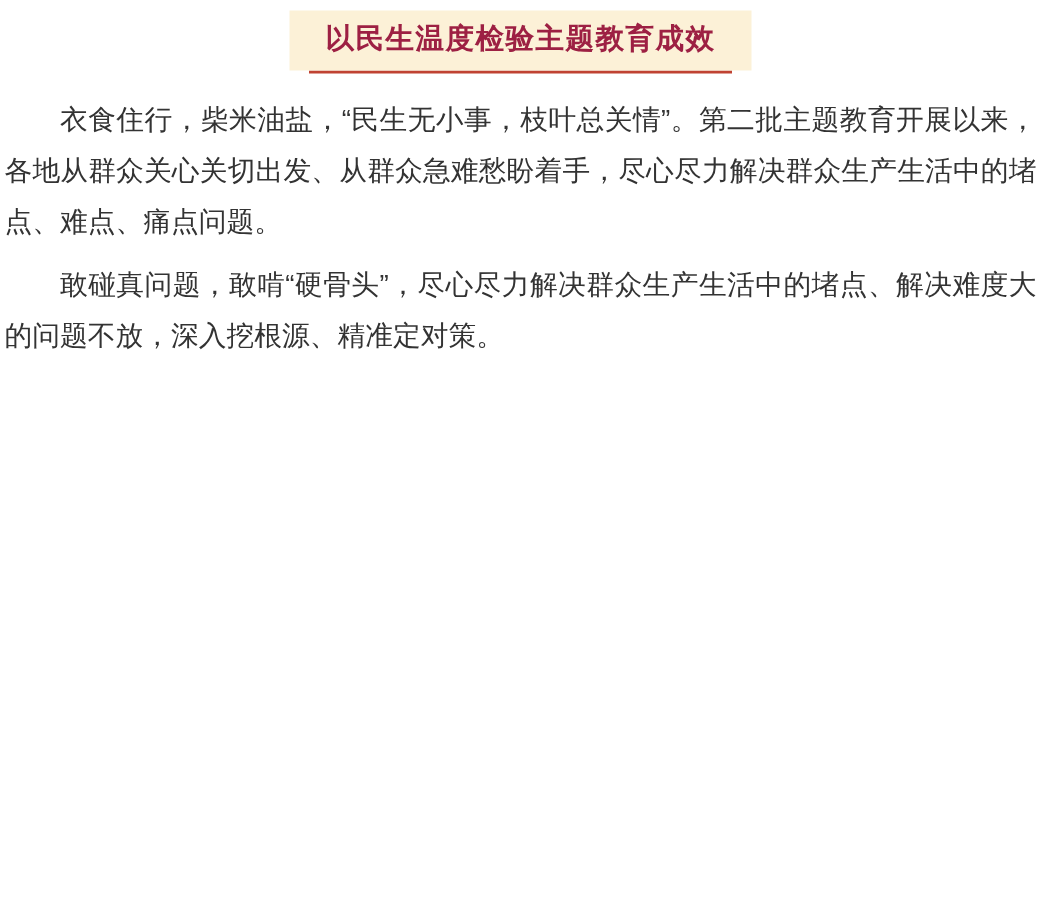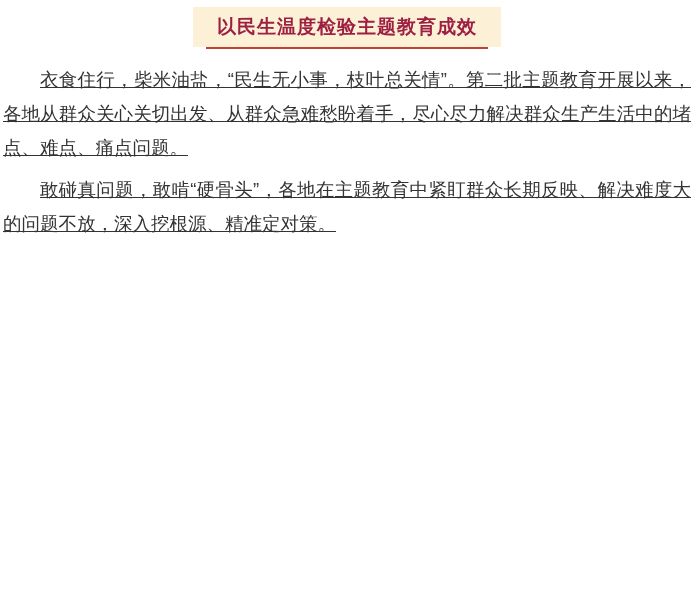--- a/index.html
+++ b/index.html
@@ -40,21 +40,20 @@
   }
   .title-underline {
     width: 282px;
     height: 2px;
     margin: 0 auto;
     background: #c04232;
   }
   .article-body {
     padding: 14px 3px 0 3px;
     color: #333333;
-    text-decoration: underline;
   }
   .article-body p {
     margin: 0 0 8px 0;
     font-size: 18.5px;
     line-height: 34px;
     text-indent: 2em;
     text-align: justify;
     text-justify: inter-ideograph;
     word-break: break-all;
   }
@@ -66,16 +65,16 @@
 
   <div class="title-wrap">
     <div class="title-banner" style="background: rgb(252, 241, 215); color: rgb(157, 32, 67);">
       <h1>以民生温度检验主题教育成效</h1>
     </div>
     <div class="title-underline" style="background: rgb(192, 66, 50);"></div>
   </div>
 
   <div class="article-body" style="color: rgb(51, 51, 51);">
     <p>衣食住行，柴米油盐，“民生无小事，枝叶总关情”。第二批主题教育开展以来，各地从群众关心关切出发、从群众急难愁盼着手，尽心尽力解决群众生产生活中的堵点、难点、痛点问题。</p>
-    <p>敢碰真问题，敢啃“硬骨头”，各地在主题教育中紧盯群众长期反映、解决难度大的问题不放，深入挖根源、精准定对策。</p>
+    <p>敢碰真问题，敢啃“硬骨头”，尽心尽力解决群众生产生活中的堵点、解决难度大的问题不放，深入挖根源、精准定对策。</p>
   </div>
 
 </div>
 
 </body></html>

